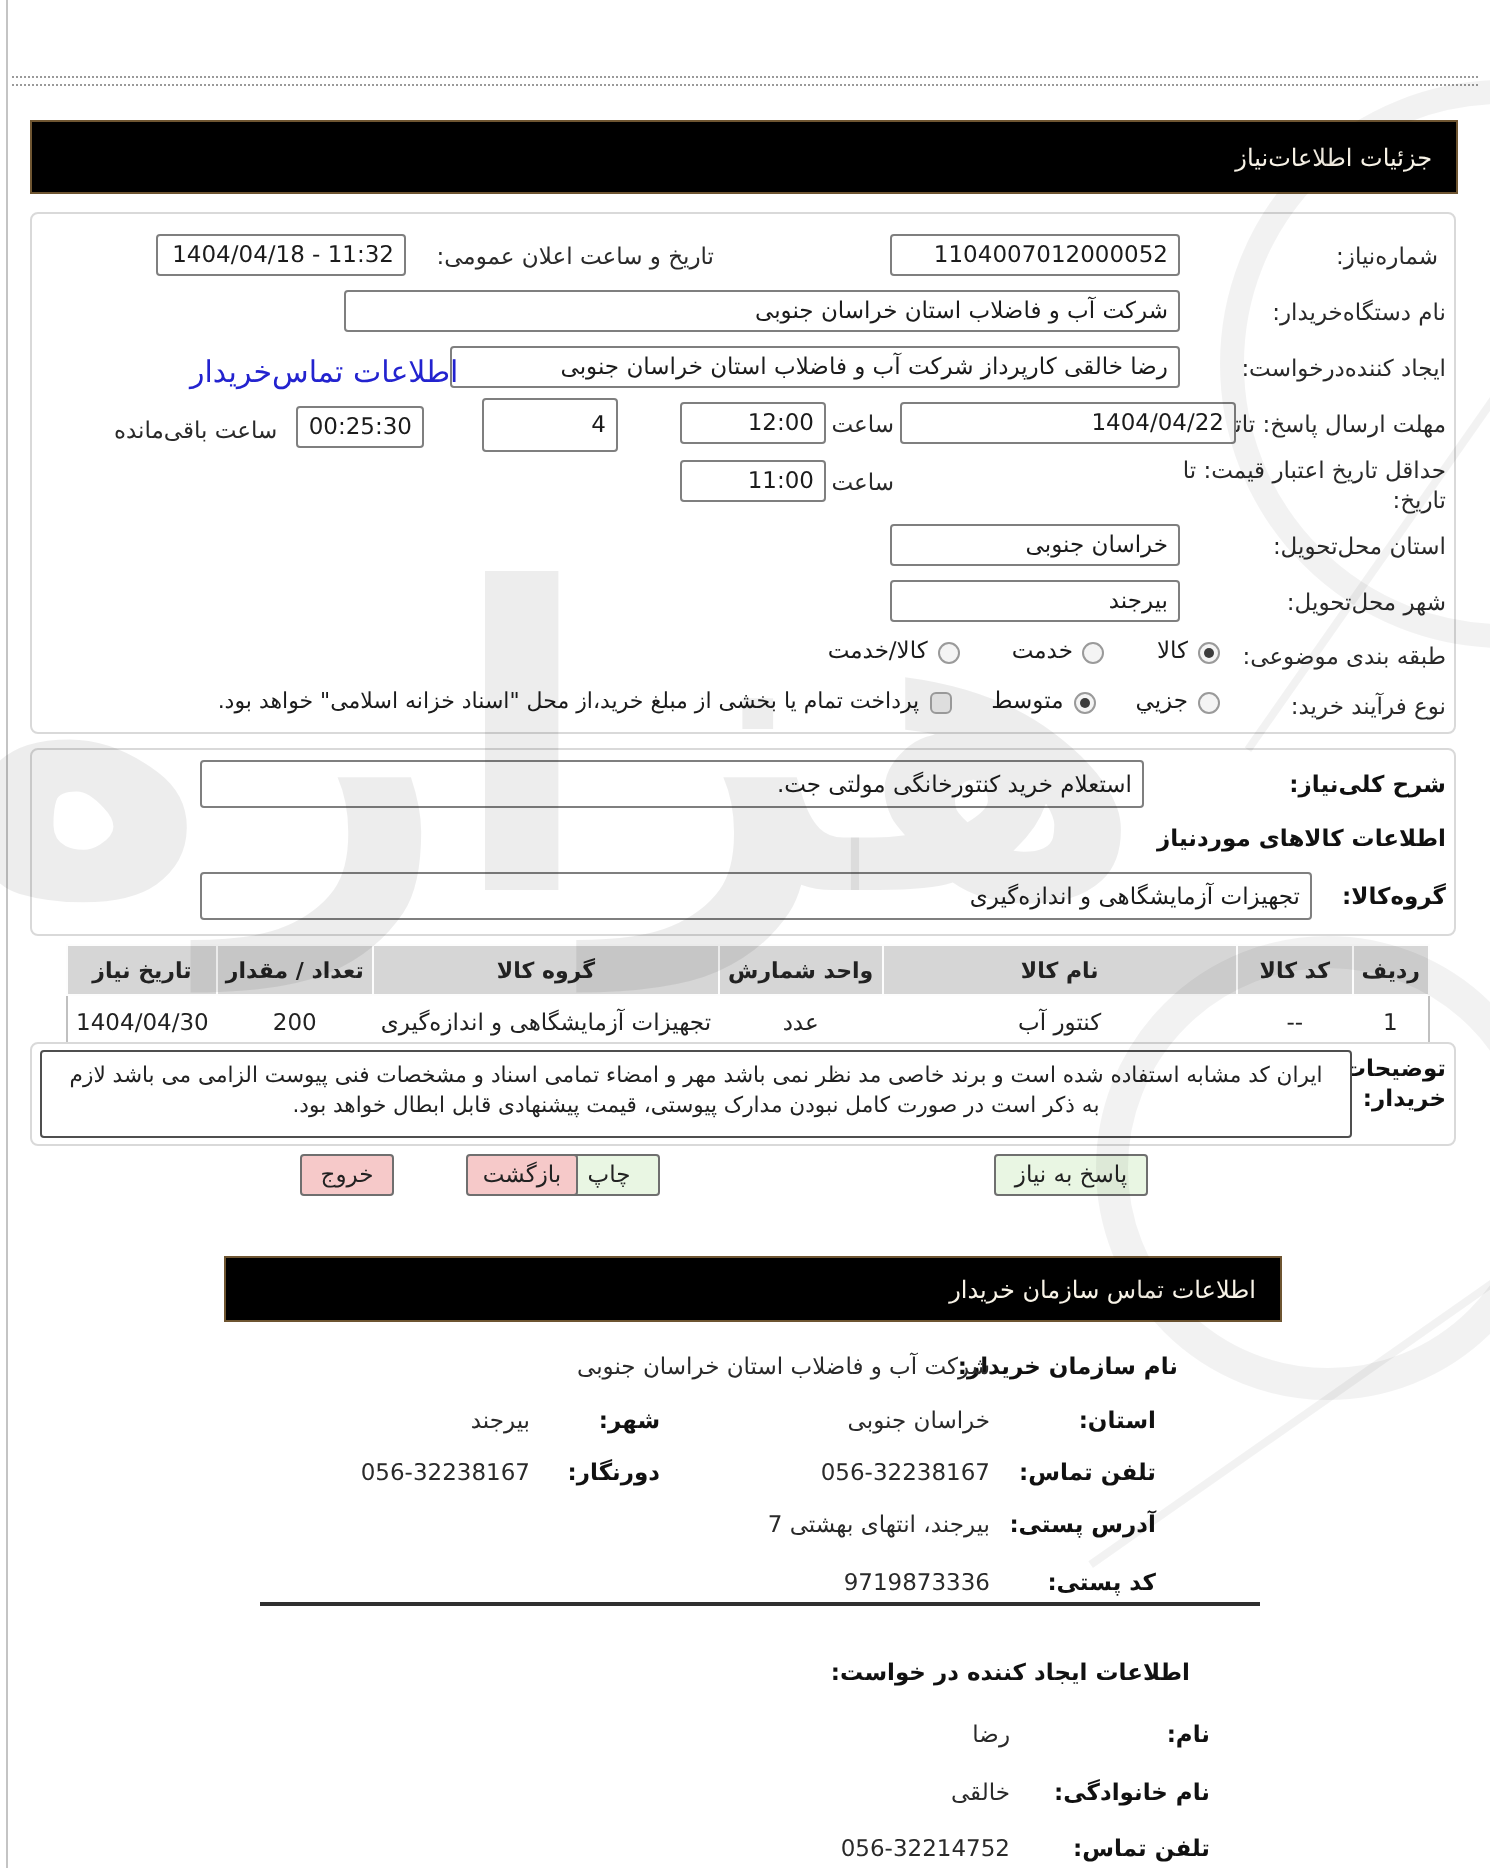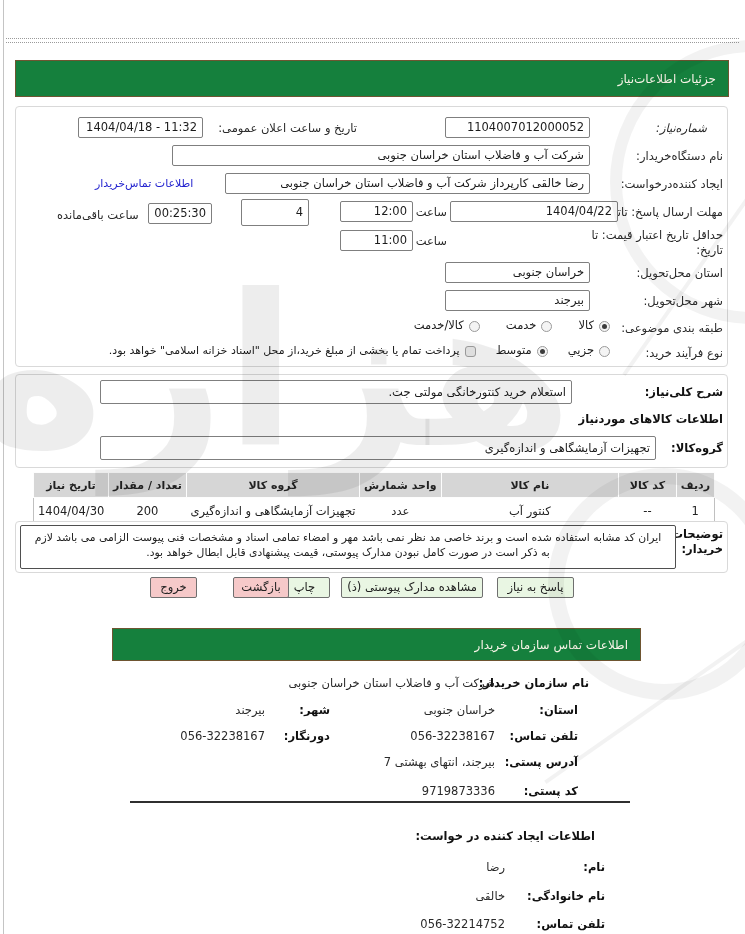--- a/index.html
+++ b/index.html
@@ -10,23 +10,23 @@
   }
   .lbl{position:absolute;font-size:11.5px;color:#2a2a2a;white-space:nowrap;text-align:right;}
   .lbl.b{font-weight:bold;color:#111;}
   .lbl.wrap{white-space:normal;line-height:15px;}
   .input{
     position:absolute;height:21px;line-height:19px;box-sizing:border-box;
     background:#fff;border:1px solid #7f7f7f;border-radius:2px;
     padding:0 5px;font-size:11.5px;text-align:right;overflow:hidden;white-space:nowrap;
   }
   .num{direction:ltr;unicode-bidi:embed;}
-  .link{position:absolute;font-size:11px;color:#2323cf;white-space:nowrap;cursor:pointer;}
+  .link{position:absolute;font-size:15px;color:#2323cf;white-space:nowrap;cursor:pointer;}
   .bar{
-    position:absolute;background:#15803d;border:1px solid #6e5531;box-sizing:border-box;
+    position:absolute;background:#000000;border:1px solid #6e5531;box-sizing:border-box;
     color:#f8f3e7;display:flex;align-items:center;padding:0 12px;font-size:12px;
   }
   .panel{position:absolute;background:#fff;border:1px solid #d9d9d9;border-radius:4px;box-sizing:border-box;}
   .radio-group{position:absolute;display:flex;direction:rtl;align-items:center;}
   .radio-item{display:flex;direction:rtl;align-items:flex-end;gap:5px;font-size:11.5px;white-space:nowrap;}
   .radio{display:inline-block;width:11px;height:11px;border:1px solid #9a9a9a;border-radius:50%;
     background:#f4f4f4;position:relative;box-sizing:border-box;flex:0 0 auto;}
   .radio.sel::after{content:"";position:absolute;top:2px;left:2px;right:2px;bottom:2px;background:#3c3c3c;border-radius:50%;}
   .checkbox{display:inline-block;width:11px;height:11px;border:1px solid #a5a5a5;border-radius:3px;
     background:#efefef;box-sizing:border-box;flex:0 0 auto;}
@@ -68,21 +68,21 @@
   <div class="vline"></div>
   <div class="dotted" style="top:38px;"></div>
   <div class="dotted" style="top:42px;"></div>
 
   <div class="bar" style="left:15px;top:60px;width:714px;height:37px;">
     <span>جزئیات اطلاعات‌نیاز</span>
   </div>
 
   <div class="panel" style="left:15px;top:106px;width:713px;height:261px;"></div>
 
-  <span class="lbl" style="right:38px;top:121px;font-style:italic;">شماره‌نیاز:</span>
+  <span class="lbl" style="right:26px;top:121px;">شماره‌نیاز:</span>
   <div class="input num" style="left:445px;top:117px;width:145px;">1104007012000052</div>
   <span class="lbl" style="right:388px;top:121px;">تاریخ و ساعت اعلان عمومی:</span>
   <div class="input num" style="left:78px;top:117px;width:125px;">1404/04/18 - 11:32</div>
 
   <span class="lbl" style="right:22px;top:149px;">نام دستگاه‌خریدار:</span>
   <div class="input" style="left:172px;top:145px;width:418px;">شرکت آب و فاضلاب استان خراسان جنوبی</div>
 
   <span class="lbl" style="right:22px;top:177px;">ایجاد کننده‌درخواست:</span>
   <div class="input" style="left:225px;top:173px;width:365px;">رضا خالقی کارپرداز شرکت آب و فاضلاب استان خراسان جنوبی</div>
   <span class="link" style="left:95px;top:177px;">اطلاعات تماس‌خریدار</span>
@@ -171,21 +171,20 @@
         <td class="num">1404/04/30</td>
       </tr>
     </tbody>
   </table>
 
   <div class="panel" style="left:15px;top:521px;width:713px;height:52px;"></div>
   <span class="lbl b wrap" style="right:22px;top:527px;width:58px;">توضیحات خریدار:</span>
   <div class="notesbox">ایران کد مشابه استفاده شده است و برند خاصی مد نظر نمی باشد مهر و امضاء تمامی اسناد و مشخصات فنی پیوست  الزامی می باشد لازم به ذکر است در صورت کامل نبودن  مدارک  پیوستی،  قیمت پیشنهادی قابل ابطال خواهد بود.</div>
 
   <button class="btn green" style="left:497px;top:577px;width:77px;">پاسخ به نیاز</button>
-  <button class="btn green" style="left:341px;top:577px;width:142px;">مشاهده مدارک پیوستی (ذ)</button>
   <button class="btn green" style="left:279px;top:577px;width:51px;">چاپ</button>
   <button class="btn pink" style="left:209px;top:577px;width:56px;margin-left:24px;">بازگشت</button>
   <button class="btn pink" style="left:150px;top:577px;width:47px;">خروج</button>
 
   <div class="bar" style="left:112px;top:628px;width:529px;height:33px;">
     <span>اطلاعات تماس  سازمان خریدار</span>
   </div>
 
   <span class="lbl b" style="right:156px;top:676px;">نام سازمان خریدار:</span>
   <span class="lbl" style="right:250px;top:676px;">شرکت آب و فاضلاب استان خراسان جنوبی</span>

